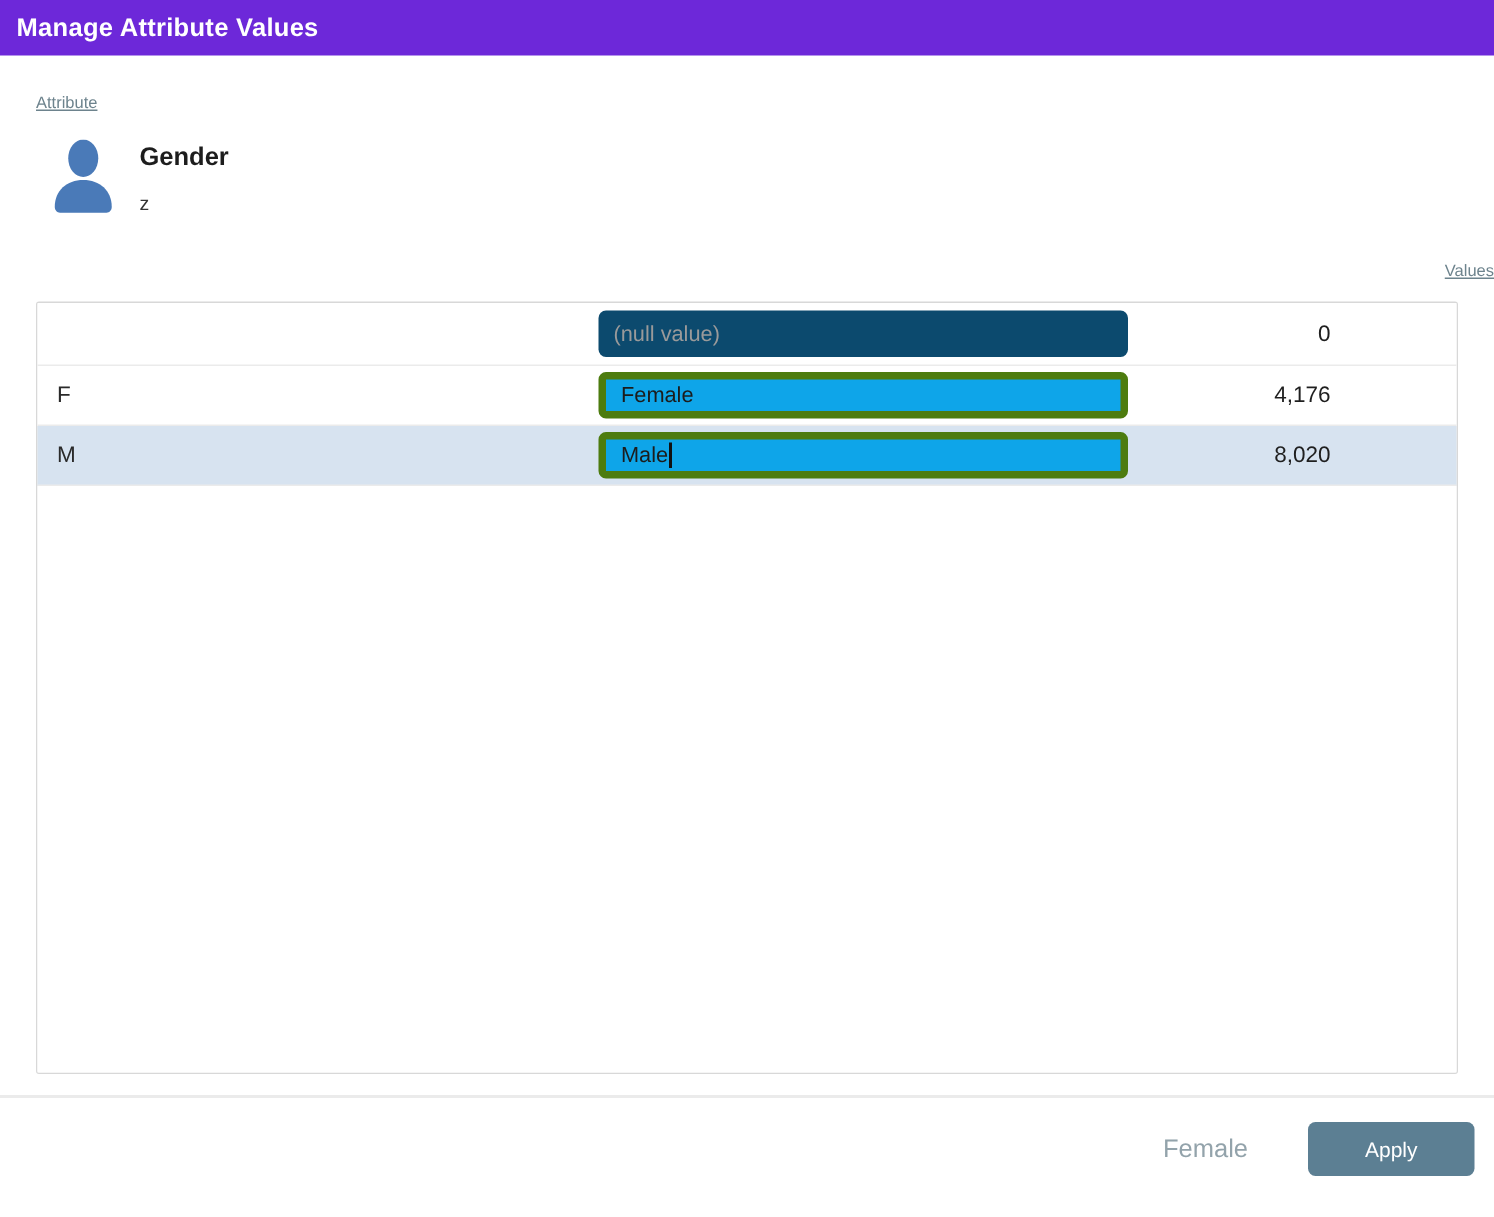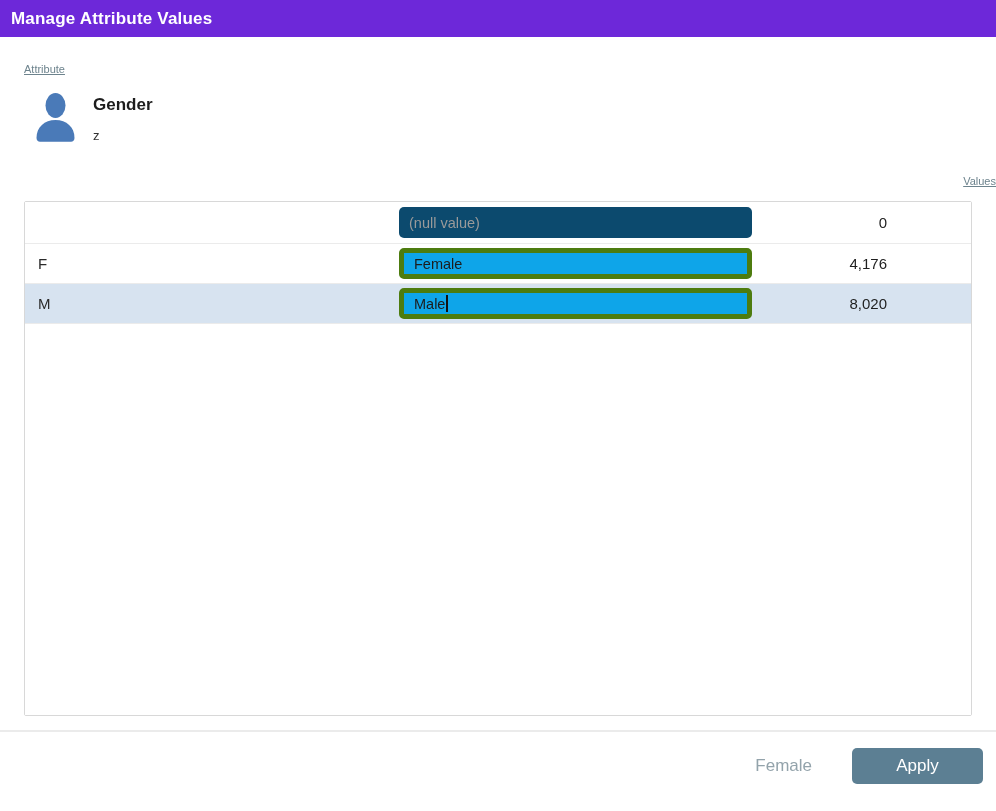--- a/index.html
+++ b/index.html
@@ -158,28 +158,28 @@
   .cancel-btn {
     background: none;
     border: none;
     font-family: "Liberation Sans", sans-serif;
     font-size: 17px;
     color: #93a3ab;
     cursor: pointer;
     padding: 6px 10px;
   }
   .apply-btn {
-    width: 131px;
+    width: 111px;
     height: 36px;
     background: #5c7f93;
     border: none;
     border-radius: 5px;
     color: #ffffff;
     font-family: "Liberation Sans", sans-serif;
-    font-size: 17px;
+    font-size: 14px;
     cursor: pointer;
   }
 </style>
 </head>
 <body>
 
 <div class="titlebar">
   <span class="title">Manage Attribute Values</span>
 </div>
 

